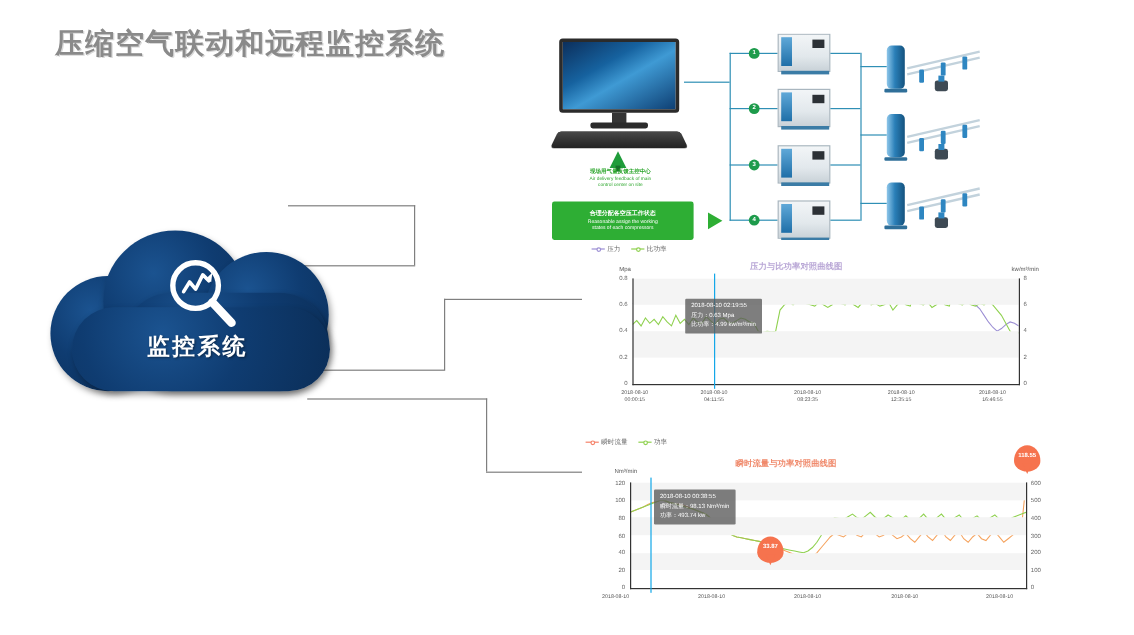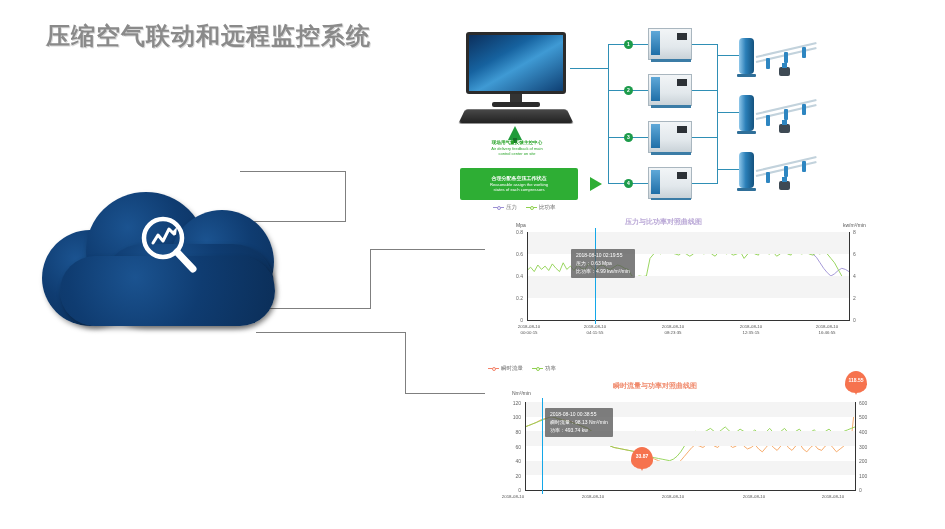--- a/index.html
+++ b/index.html
@@ -120,20 +120,21 @@
   <div class="cloud-lobe lobe-b"></div>
   <div class="cloud-lobe lobe-c"></div>
   <div class="cloud-lobe lobe-d"></div>
   <div class="cloud-lobe lobe-e"></div>
   <svg id="magnifier" viewBox="0 0 68 64">
     <circle cx="28" cy="25" r="19" fill="none" stroke="#ffffff" stroke-width="4.5"></circle>
     <polyline points="18,30 23,22 28,28 34,16 39,21" fill="none" stroke="#ffffff" stroke-width="3" stroke-linecap="round" stroke-linejoin="round"></polyline>
     <polygon points="36,20 42,14 41,22" fill="#ffffff"></polygon>
     <line x1="42" y1="39" x2="58" y2="56" stroke="#ffffff" stroke-width="7" stroke-linecap="round"></line>
   </svg>
+  <div id="cloud-label">监控系统</div>
 </div>
 
 <div class="panel" id="diagram">
 
   <div id="monitor">
     <div class="mon-screen"></div>
     <div class="mon-neck"></div>
     <div class="mon-base"></div>
     <div class="keyboard"></div>
   </div>

